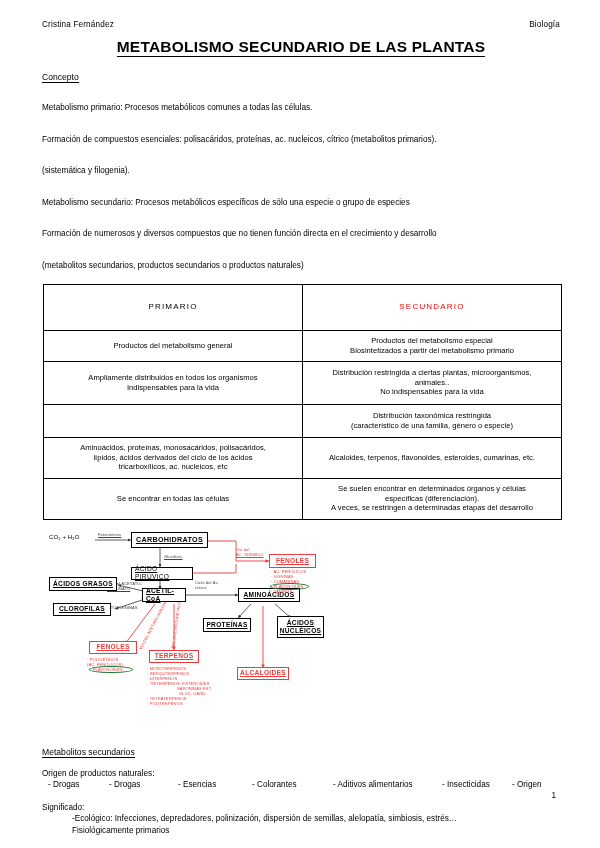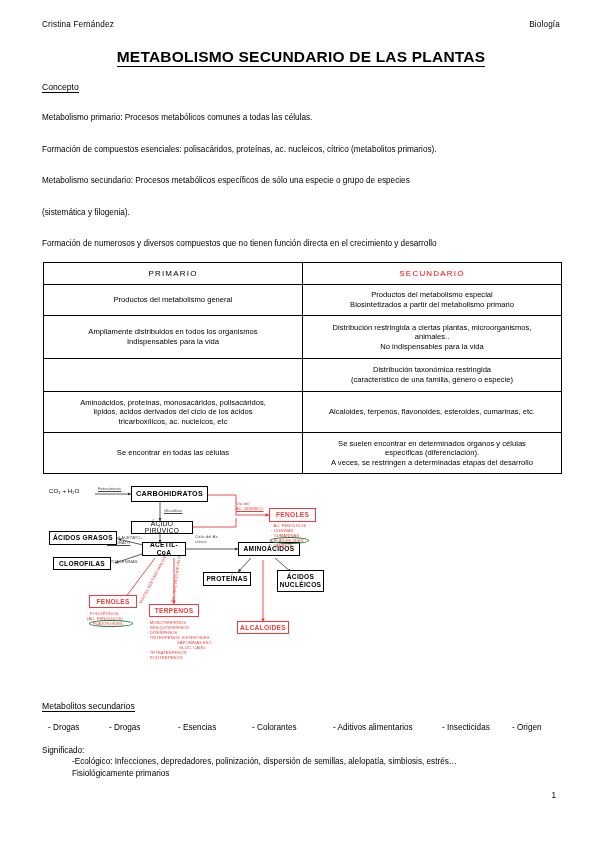--- a/index.html
+++ b/index.html
@@ -7,56 +7,56 @@
     width:600px;height:848px;background:#ffffff;
     font-family:"Liberation Sans", sans-serif;
     color:#000;overflow:hidden;position:relative;
   }
   .page{position:relative;width:600px;height:848px;box-sizing:border-box;padding:20px 40px 0 42px;}
 
   
   .hdr{display:flex;justify-content:space-between;font-size:8.2px;letter-spacing:.15px;}
   .title{
     text-align:center;font-size:15.5px;font-weight:bold;letter-spacing:.2px;
-    margin-top:19px;margin-bottom:0;
+    margin-top:9px;margin-bottom:0;
   }
   .title span{border-bottom:1.4px solid #000;padding-bottom:1px;}
 
   .sec-h{font-size:8.6px;margin-top:16px;}
   .sec-h span{border-bottom:1px solid #000;}
 
   .para{font-size:8.2px;line-height:11.6px;margin-top:11px;}
   .para div{white-space:nowrap;margin-top:20px;}
 
   
   table.cmp{
     width:519px;border-collapse:collapse;margin-top:12px;margin-left:1px;
     table-layout:fixed;
   }
   table.cmp td{
     border:1.1px solid #000;text-align:center;vertical-align:middle;
     font-size:7.6px;line-height:9.6px;padding:4px 4px;
   }
-  table.cmp td.hd{font-size:8px;letter-spacing:1.2px;padding:5px 4px;}
+  table.cmp td.hd{font-size:8px;letter-spacing:1.2px;padding:17px 4px;}
   td.red{color:#ff0000;}
   .r0 td{height:11px;}
   .r1 td{height:22px;}
   .r2 td{height:34px;}
   .r3 td{height:24px;}
   .r4 td{height:32px;}
   .r5 td{height:32px;}
 
   
   .diagram{position:relative;width:519px;height:205px;margin-top:8px;margin-left:1px;}
   .diagram *{box-sizing:border-box;}
   .bx{
     position:absolute;border:1.2px solid #000;background:#fff;
     font-size:6.6px;font-weight:bold;letter-spacing:.3px;
-    display:flex;align-items:center;justify-content:center;text-align:center;
-    line-height:7.6px;padding:1px 3px;
+    display:flex;align-items:center;justify-content:center;
+    line-height:7.6px;padding:1px 3px;text-decoration:underline;
   }
   .bx.red{border-color:#ef3b3b;color:#ef3b3b;}
   .lbl{position:absolute;font-size:4.1px;line-height:4.6px;color:#444;letter-spacing:.1px;}
   .rl{position:absolute;font-size:4.1px;line-height:5px;color:#ef3b3b;letter-spacing:.1px;text-align:left;white-space:nowrap;}
   .rot1{transform:rotate(-62deg);transform-origin:left top;}
   .rot2{transform:rotate(-82deg);transform-origin:left top;}
   svg.lines{position:absolute;left:0;top:0;width:519px;height:205px;}
   .circ{position:absolute;border:1.1px solid #1d7a35;border-radius:50%;}
 
   
@@ -79,23 +79,24 @@
     <div>Biología</div>
   </div>
 
   <h1 class="title"><span>METABOLISMO SECUNDARIO DE LAS PLANTAS</span></h1>
 
   <div class="sec-h"><span>Concepto</span></div>
 
   <div class="para">
     <div>Metabolismo primario: Procesos metabólicos comunes a todas las células.</div>
     <div>Formación de compuestos esenciales: polisacáridos, proteínas, ac. nucleicos, cítrico (metabolitos primarios).</div>
+    <div>(sistemática y filogenia).</div>
     <div>Metabolismo secundario: Procesos metabólicos específicos de sólo una especie o grupo de especies</div>
-    <div>(sistemática y filogenia).</div>
     <div>Formación de numerosos y diversos compuestos que no tienen función directa en el crecimiento y desarrollo</div>
+    <div>(metabolitos secundarios, productos secundarios o productos naturales)</div>
   </div>
 
   <table class="cmp">
     <tbody>
         <tr class="r0">
       <td class="hd">PRIMARIO</td>
       <td class="hd red">SECUNDARIO</td>
     </tr>
     <tr class="r1">
       <td><span>Productos del metabolismo general</span></td>
@@ -233,20 +234,21 @@
       <div class="rl" style="position:relative;left:30px;">SAPONINAS EST.</div>
       <div class="rl" style="position:relative;left:32px;">GLUC. CARD.</div>
       <div class="rl" style="position:relative;">· TETRATERPENOS</div>
       <div class="rl" style="position:relative;">· POLITERPENOS</div>
     </div>
   </div>
 
   <div class="sec2"><span>Metabolitos secundarios</span></div>
 
   <div class="blk">
+    <div>Origen de productos naturales:</div>
     <div class="origins">
       <span style="width:61px">- Drogas</span>
       <span style="width:69px">- Drogas</span>
       <span style="width:74px">- Esencias</span>
       <span style="width:81px">- Colorantes</span>
       <span style="width:109px">- Aditivos alimentarios</span>
       <span style="width:70px">- Insecticidas</span>
       <span>- Origen</span>
     </div>
   </div>

